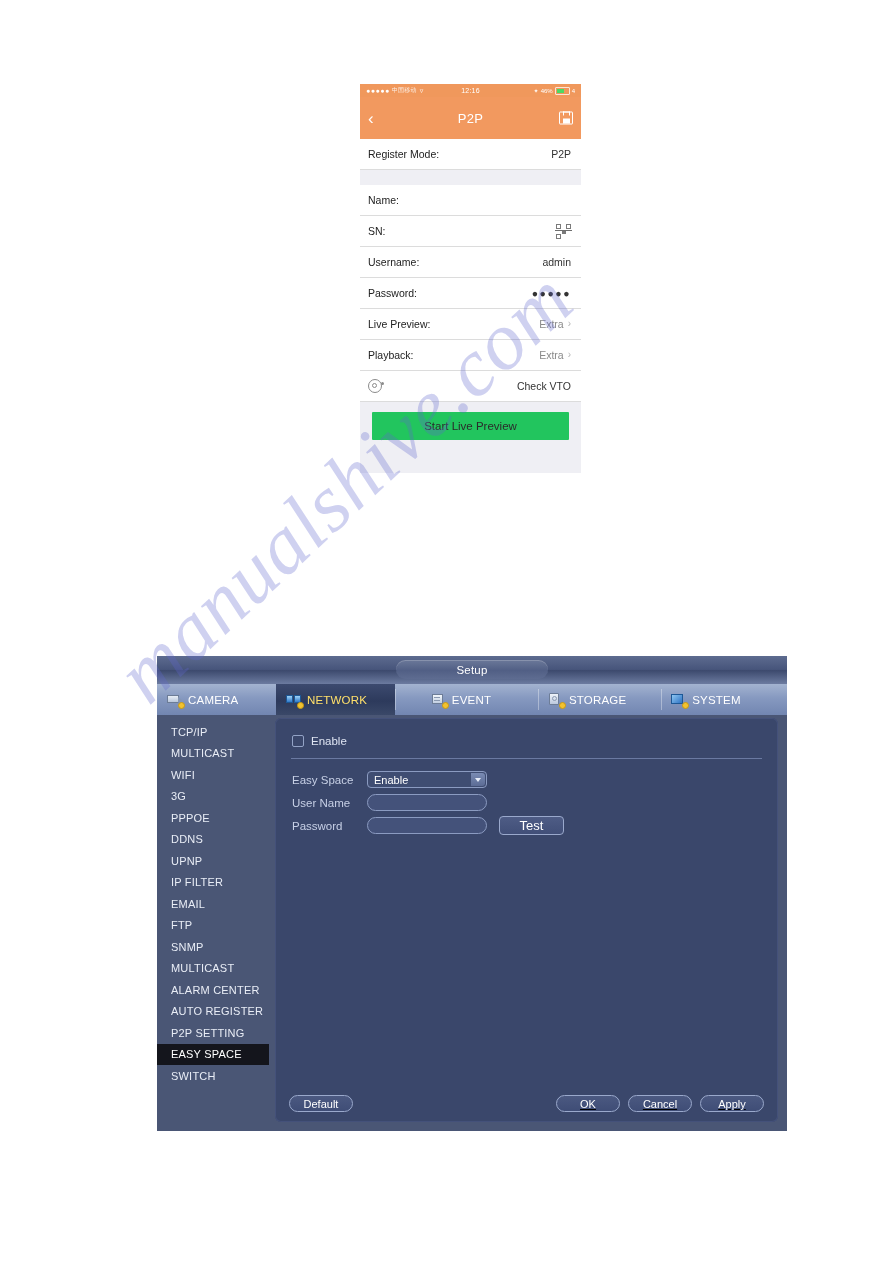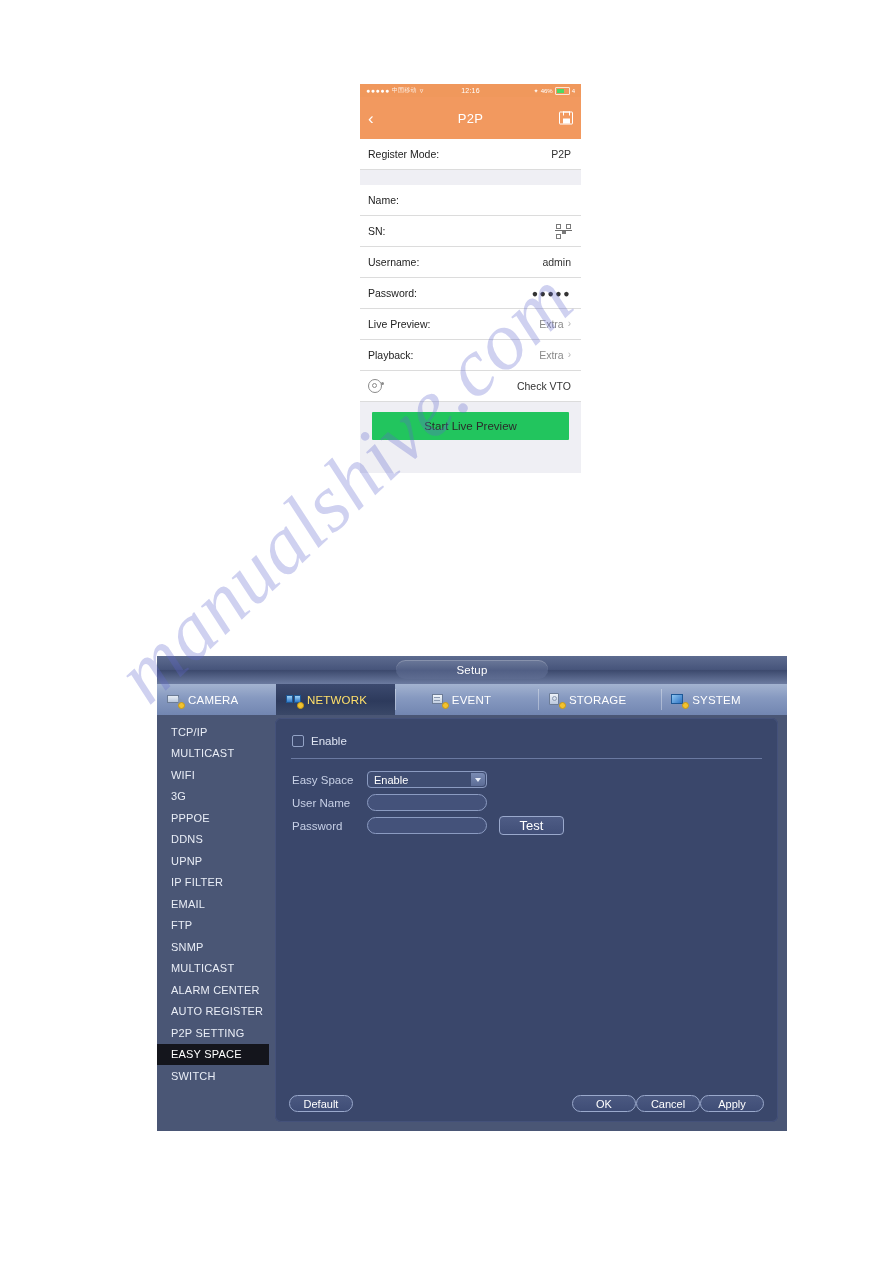--- a/index.html
+++ b/index.html
@@ -410,21 +410,21 @@
     min-width: 64px;
     padding: 0 10px;
     border: 1px solid #9aa9cc;
     border-radius: 9px;
     background: linear-gradient(to bottom,#4b5981,#3f4d76);
     color: #ffffff; font-size: 11px;
     display: flex; align-items: center; justify-content: center;
     box-sizing: border-box;
   }
   .btn-bar .right-group {
-    margin-left: auto; display: flex; 
+    margin-left: auto; display: flex; gap: 8px; text-decoration: underline;
   }
 </style>
 </head>
 <body>
 
 <div id="phone-mockup">
 
   <div class="status-bar">
     <span class="sb-dots">●●●●●</span>
     <span class="sb-carrier">中国移动</span>

